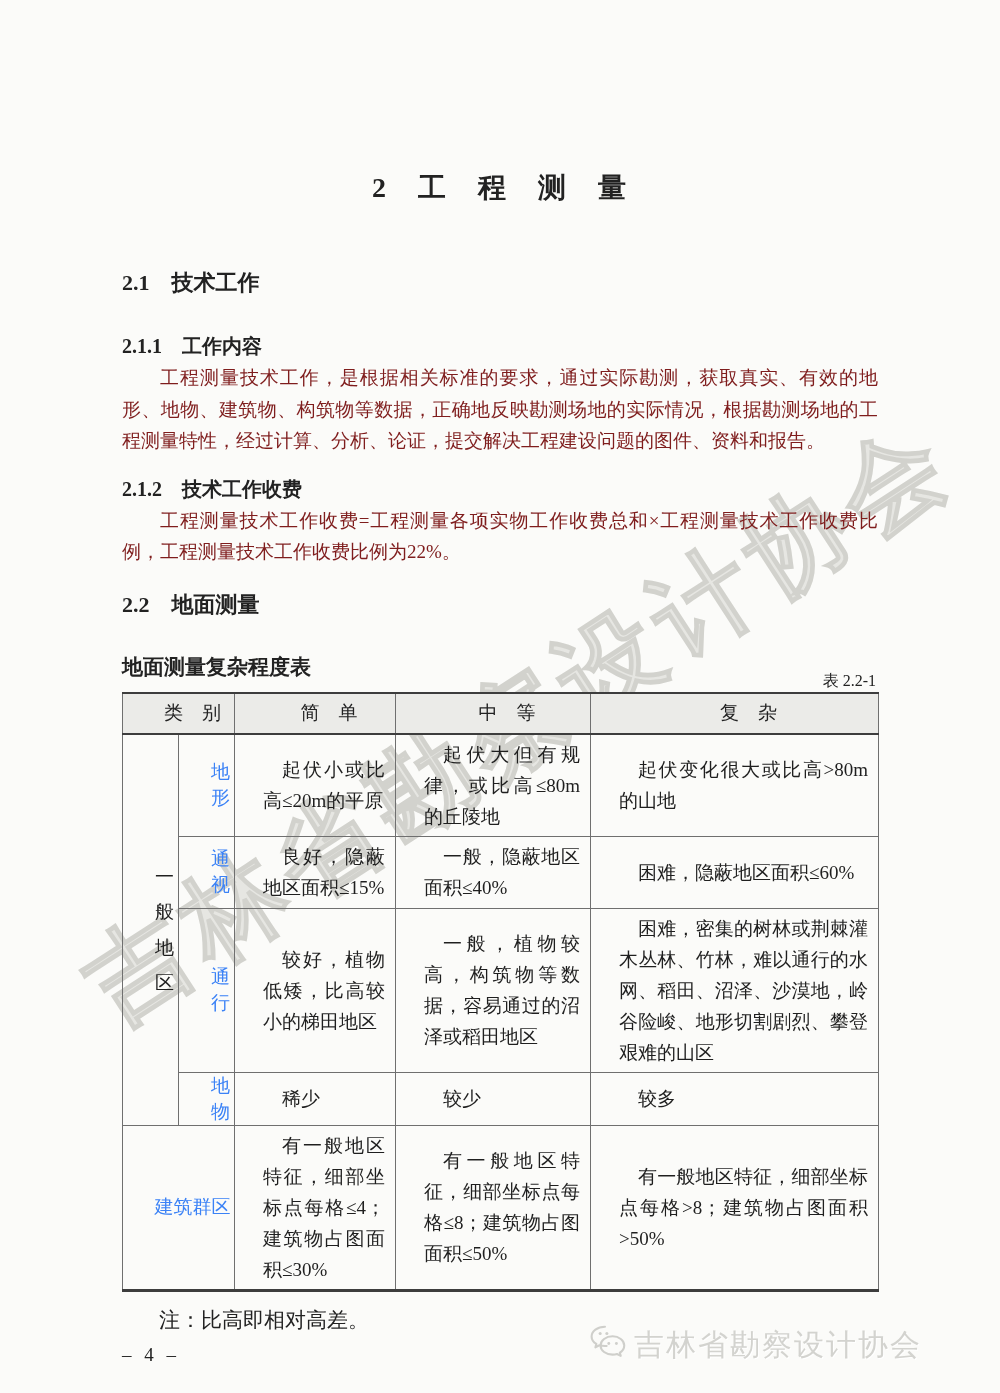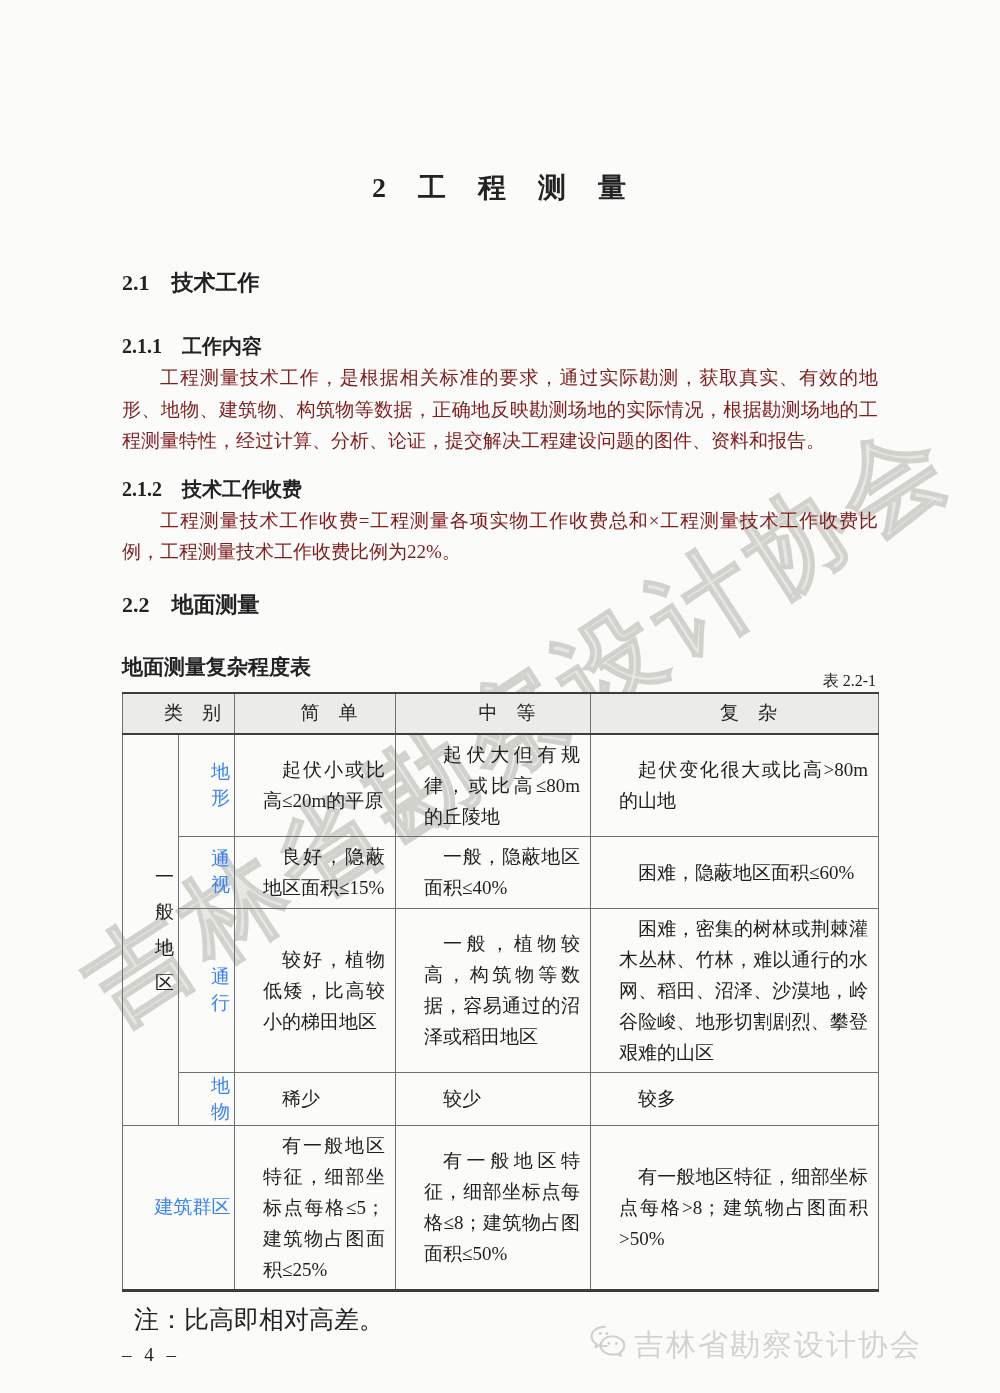--- a/index.html
+++ b/index.html
@@ -152,22 +152,22 @@
     width: 1.1em;
     margin: 0 auto;
     line-height: 1.85;
     word-break: break-all;
     text-align: center;
     color: #1f1f1f;
   }
   
   .table-note {
     margin-top: 14px;
-    margin-left: 12px;
-    font-size: 25px;
+    margin-left: 37px;
+    font-size: 21px;
     line-height: 28px;
   }
   .page-number {
     margin-top: 10px;
     font-size: 19px;
     letter-spacing: 4px;
   }
 </style>
 </head>
 <body>
@@ -232,21 +232,21 @@
         <td class="cell">困难，密集的树林或荆棘灌木丛林、竹林，难以通行的水网、稻田、沼泽、沙漠地，岭谷险峻、地形切割剧烈、攀登艰难的山区</td>
       </tr>
       <tr class="r-features">
         <td class="row-label">地物</td>
         <td class="cell">稀少</td>
         <td class="cell">较少</td>
         <td class="cell">较多</td>
       </tr>
       <tr class="r-building">
         <td colspan="2" class="building-label">建筑群区</td>
-        <td class="cell">有一般地区特征，细部坐标点每格≤5；建筑物占图面积≤25%</td>
+        <td class="cell">有一般地区特征，细部坐标点每格≤4；建筑物占图面积≤30%</td>
         <td class="cell">有一般地区特征，细部坐标点每格≤8；建筑物占图面积≤50%</td>
         <td class="cell">有一般地区特征，细部坐标点每格&gt;8；建筑物占图面积&gt;50%</td>
       </tr>
     </tbody>
       </table>
 
     <div class="table-note">注：比高即相对高差。</div>
 
     <div class="page-number">– 4 –</div>
 

